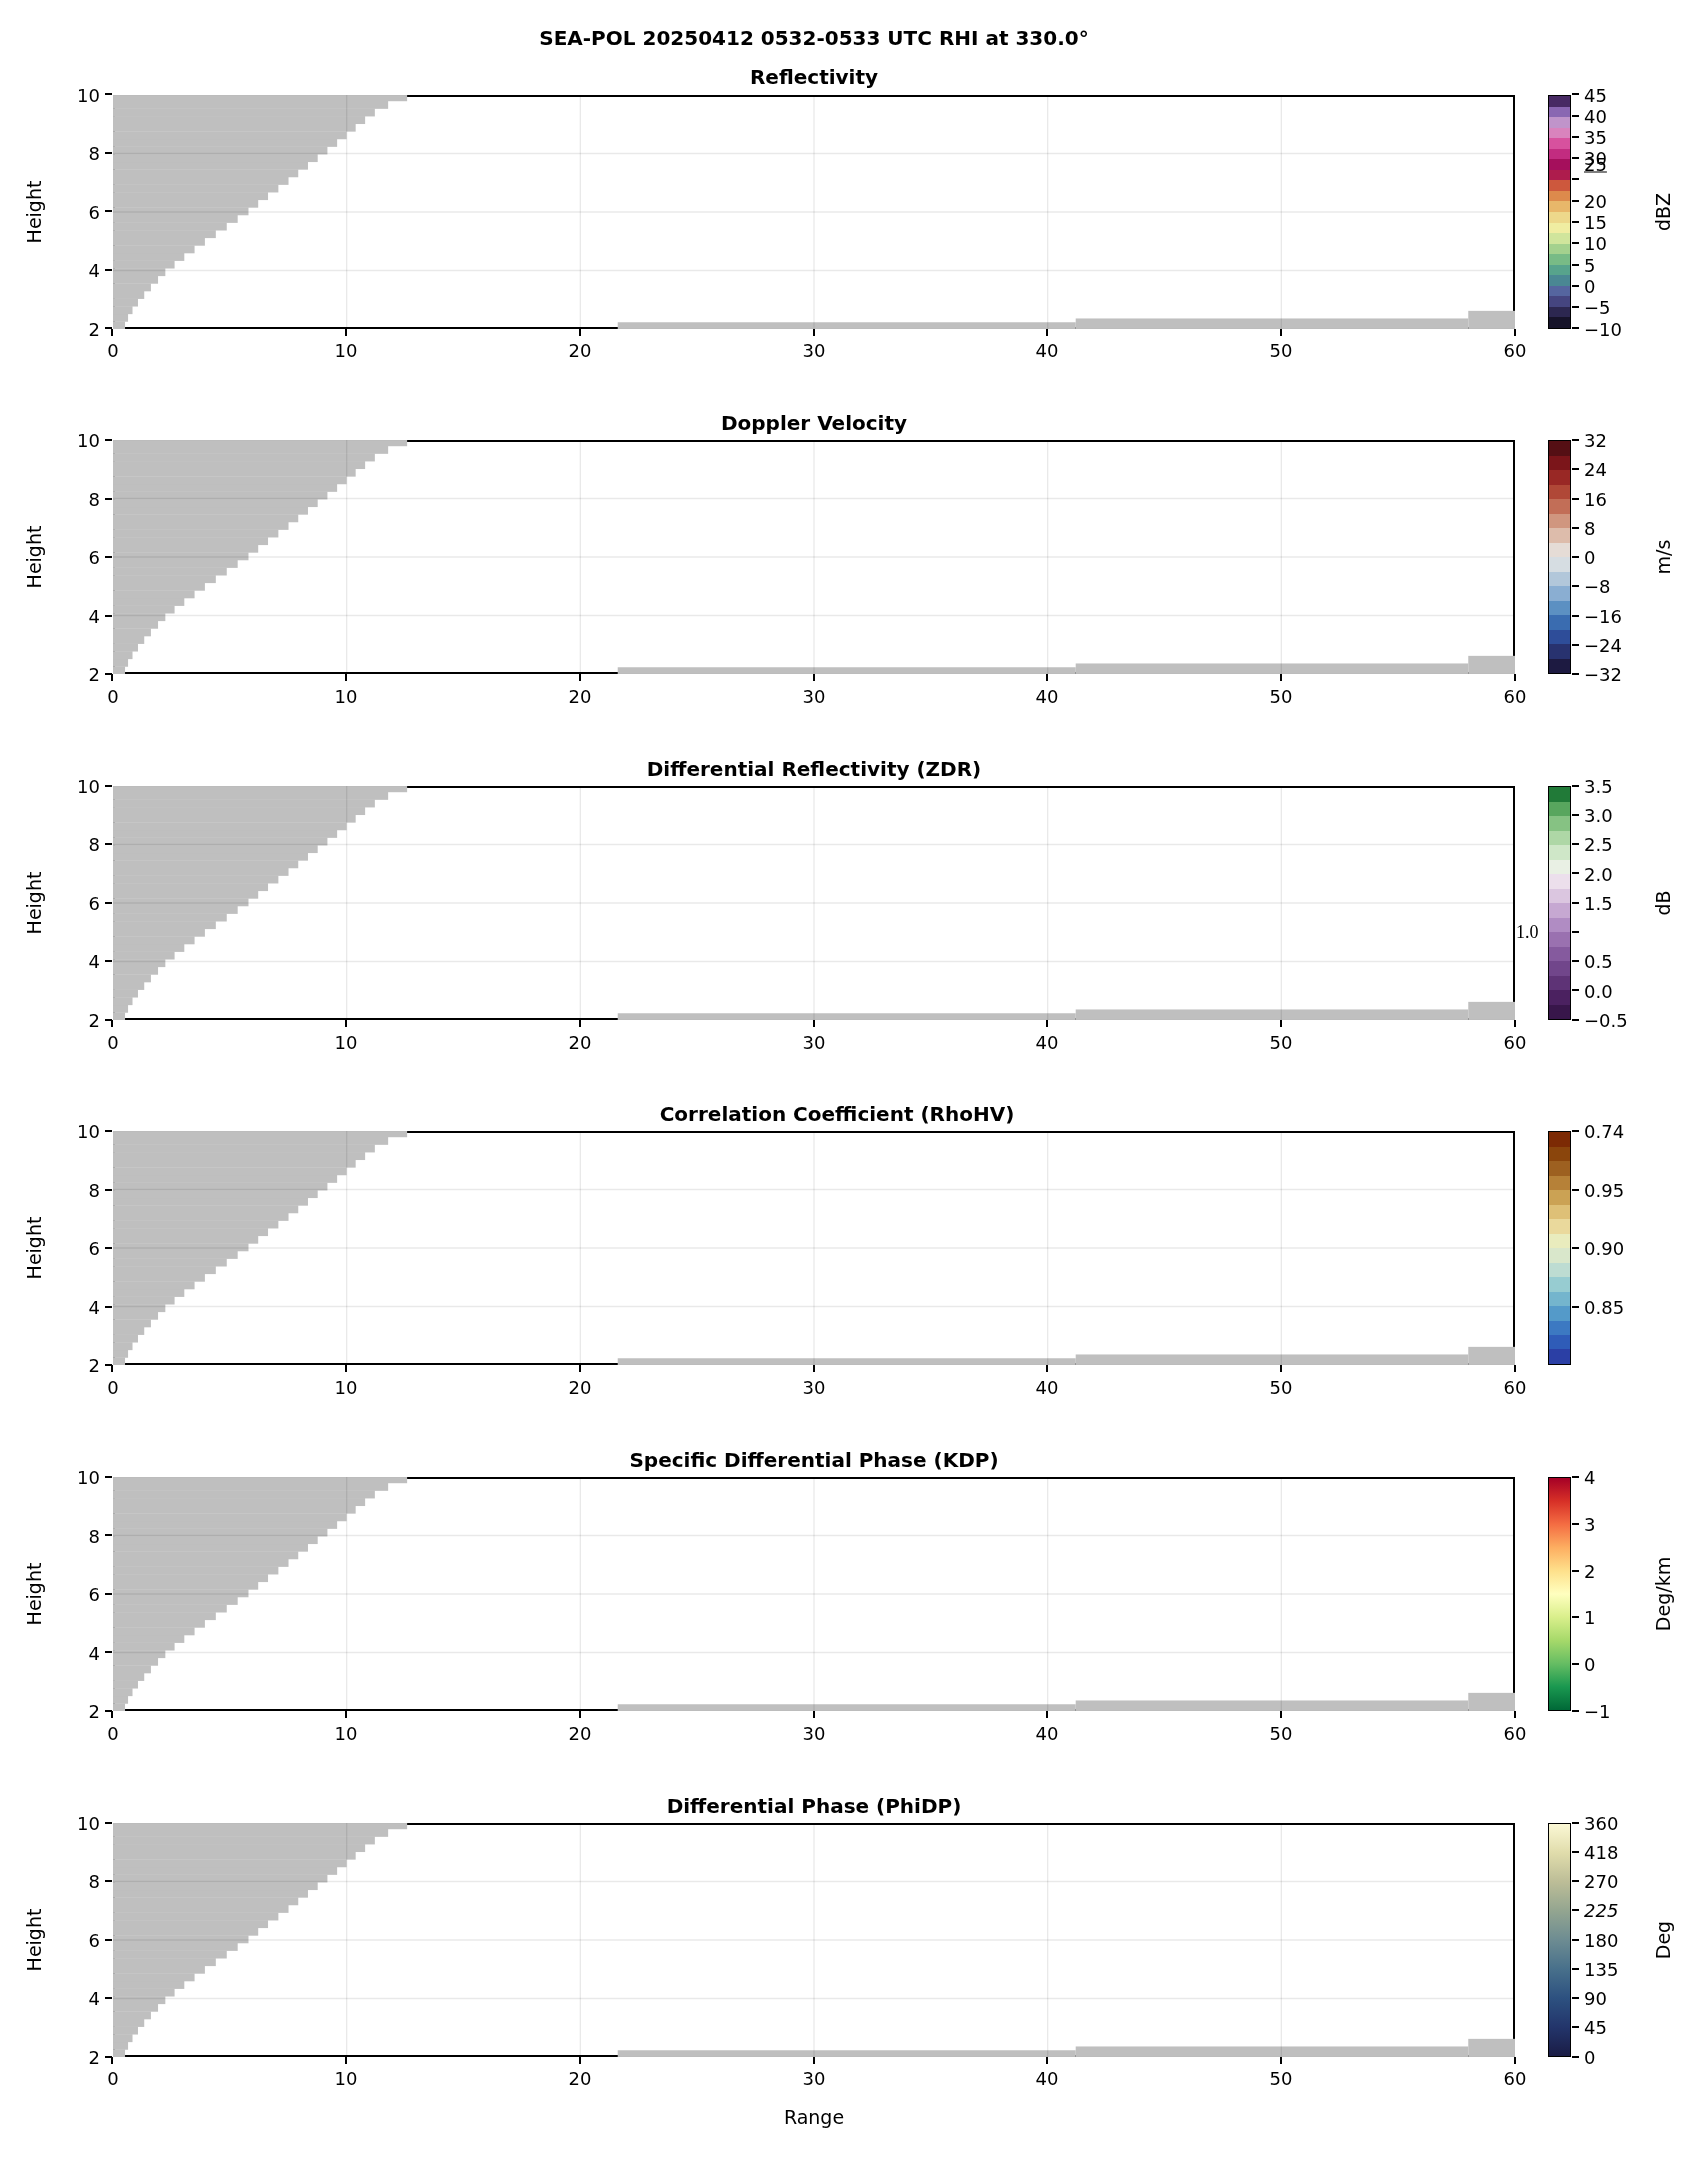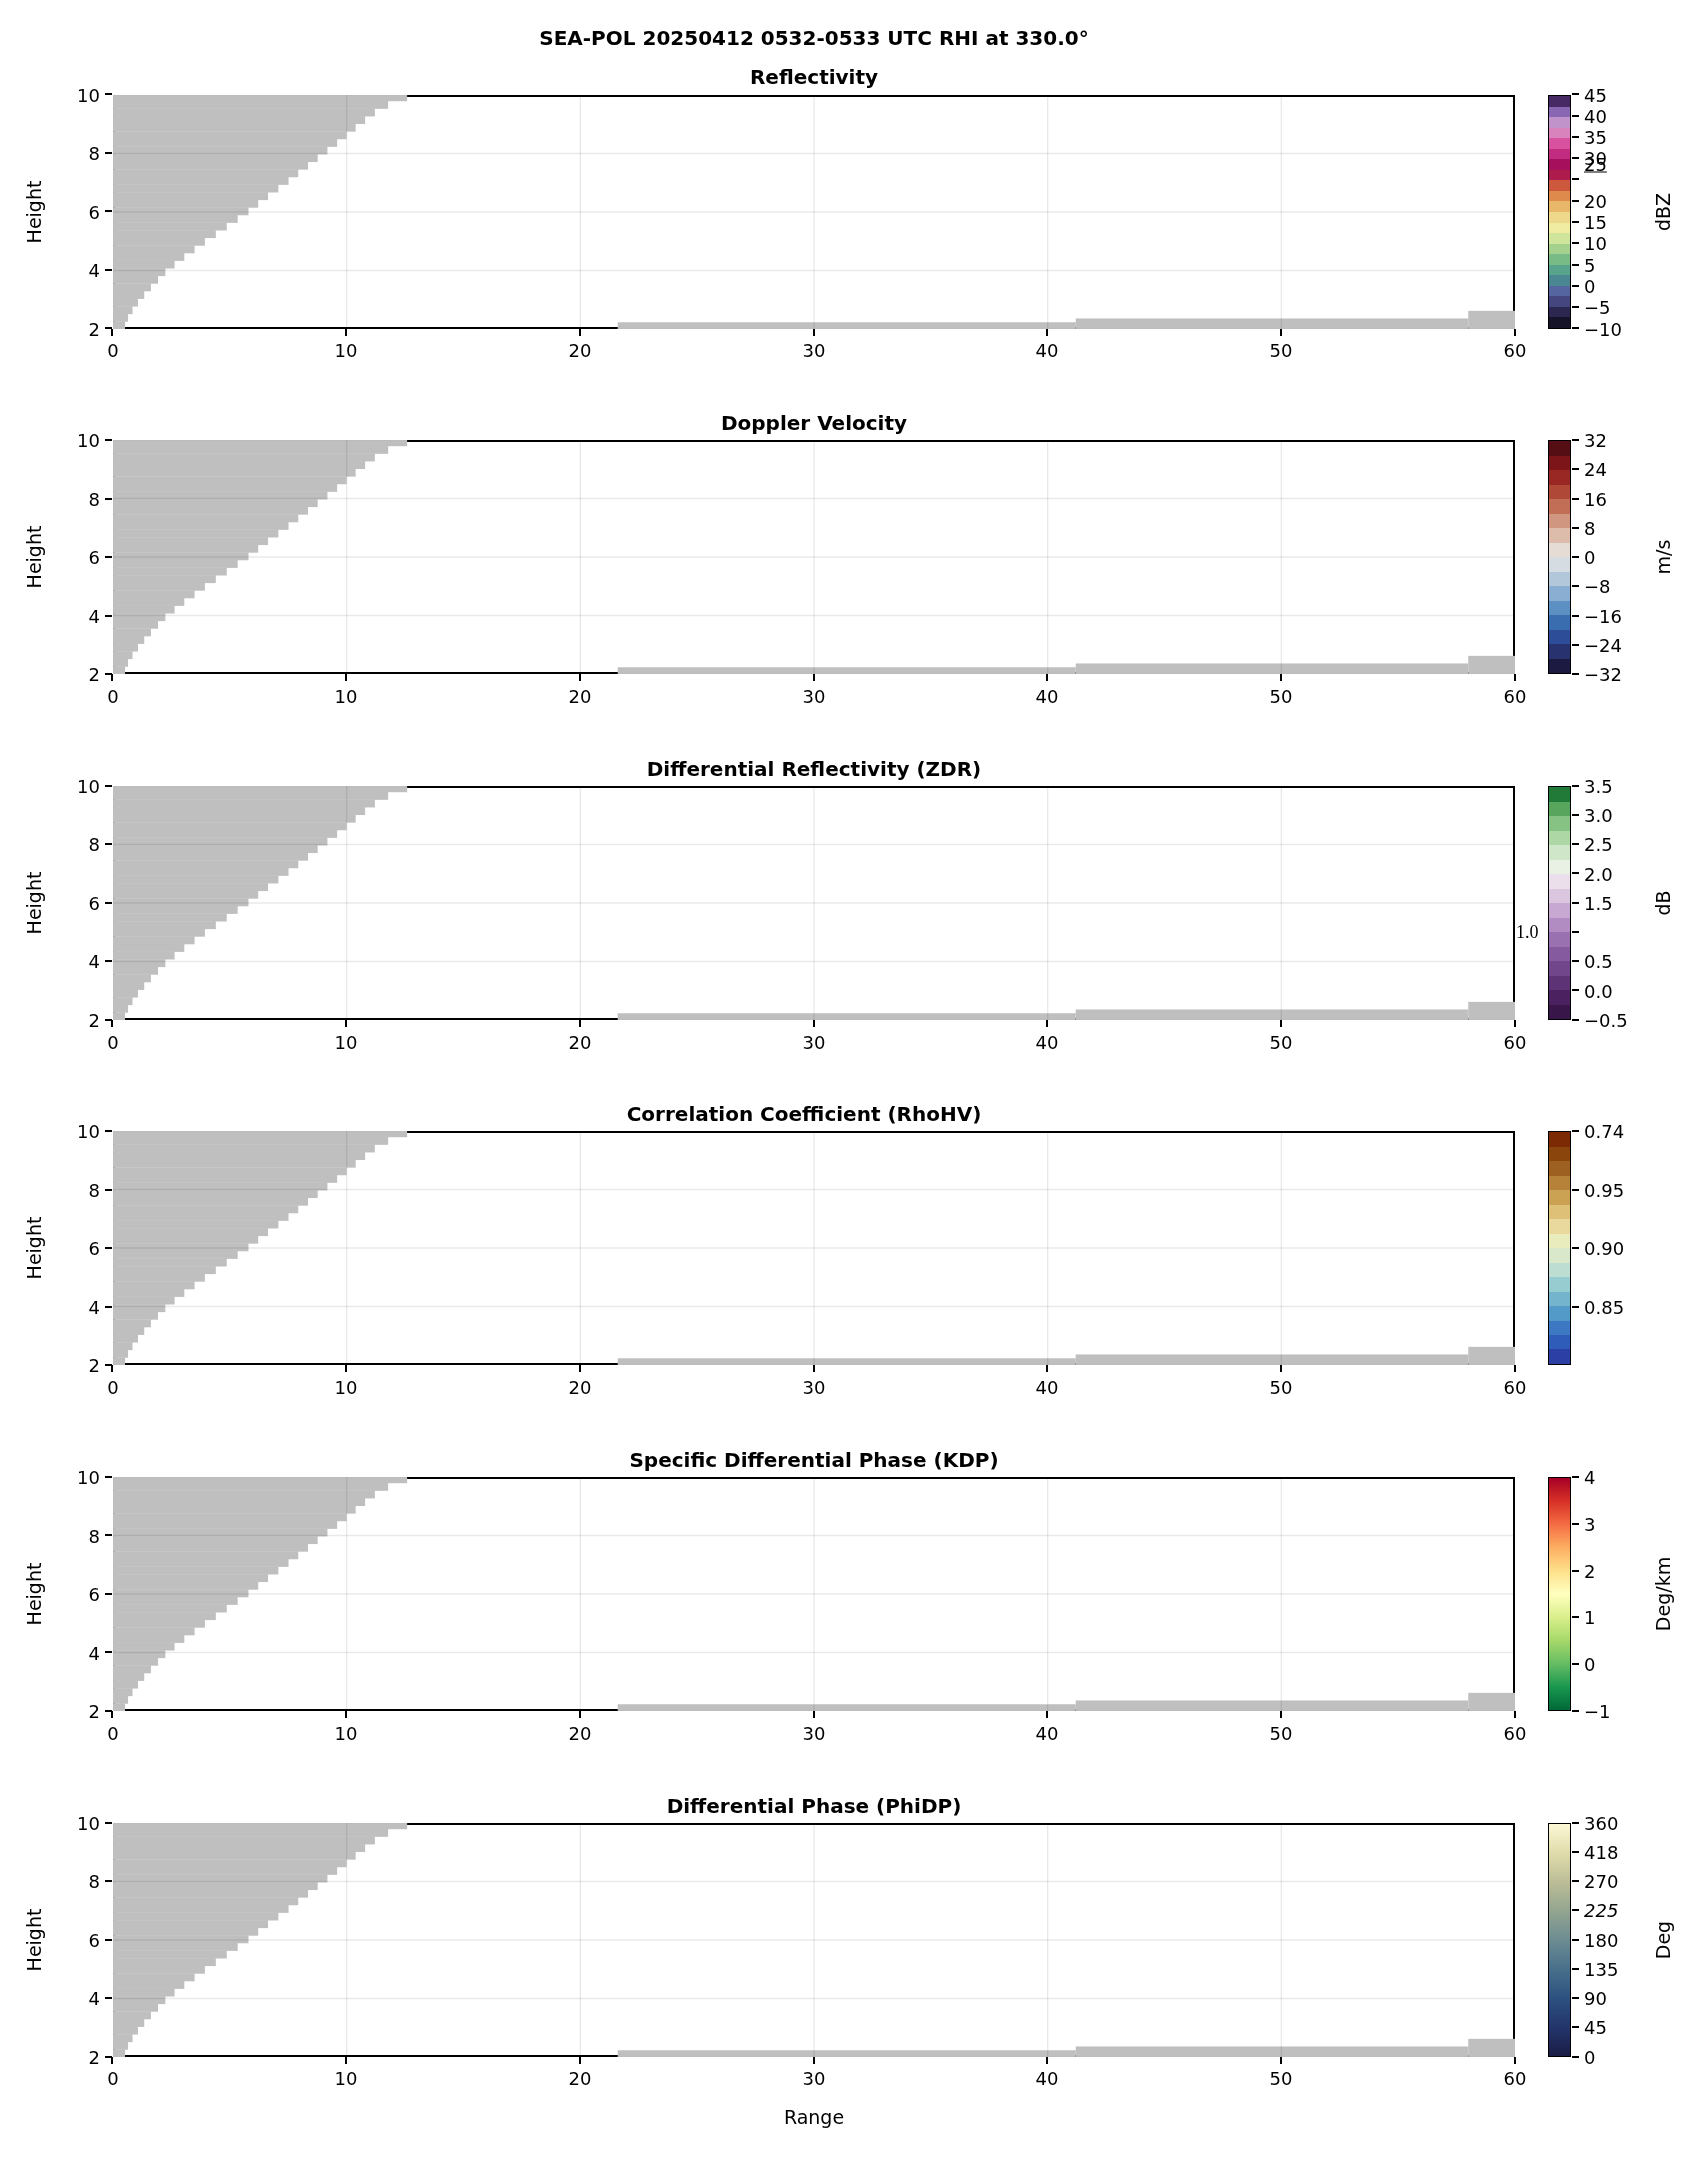--- a/index.html
+++ b/index.html
@@ -309,21 +309,21 @@
     <div class="abs tick-label cb-tick-label" style="left:1584px;top:903px;">1.5</div>
     <div class="abs tickmark" style="left:1572px;top:931px;width:7.2px;height:2.3px;"></div>
     <div class="abs tick-label cb-tick-label" style="left:1516px;top:932px;font-family:Liberation Serif, serif;">1.0</div>
     <div class="abs tickmark" style="left:1572px;top:960px;width:7.2px;height:2.3px;"></div>
     <div class="abs tick-label cb-tick-label" style="left:1584px;top:961px;">0.5</div>
     <div class="abs tickmark" style="left:1572px;top:989px;width:7.2px;height:2.3px;"></div>
     <div class="abs tick-label cb-tick-label" style="left:1584px;top:991px;">0.0</div>
     <div class="abs tickmark" style="left:1572px;top:1019px;width:7.2px;height:2.3px;"></div>
     <div class="abs tick-label cb-tick-label" style="left:1584px;top:1020px;">−0.5</div>
     <div class="abs axis-label rot" style="left:1663px;top:903px;">dB</div>
-    <div class="abs panel-title" style="left:804px;top:1114px;">Correlation Coefficient (RhoHV)</div>
+    <div class="abs panel-title" style="left:837px;top:1114px;">Correlation Coefficient (RhoHV)</div>
     <div class="abs axes" style="left:113px;top:1131px;width:1402px;height:234px;"></div>
     <svg width="1402" height="234" viewBox="0 0 1558 260" style="position: absolute; left: 113px; top: 1131px;">
       <g fill="#bfbfbf">
         <rect x="0" y="251.55" width="13.37283333333333" height="8.849999999999989"></rect>
         <rect x="0" y="243.10000000000002" width="16.748499999999996" height="8.849999999999989"></rect>
         <rect x="0" y="234.65000000000003" width="21.682166666666653" height="8.849999999999989"></rect>
         <rect x="0" y="226.20000000000005" width="27.758366666666646" height="8.849999999999989"></rect>
         <rect x="0" y="217.75000000000003" width="34.717433333333304" height="8.850000000000017"></rect>
         <rect x="0" y="209.30000000000004" width="42.14389999999997" height="8.849999999999989"></rect>
         <rect x="0" y="200.85000000000005" width="50.06373333333329" height="8.849999999999989"></rect>

